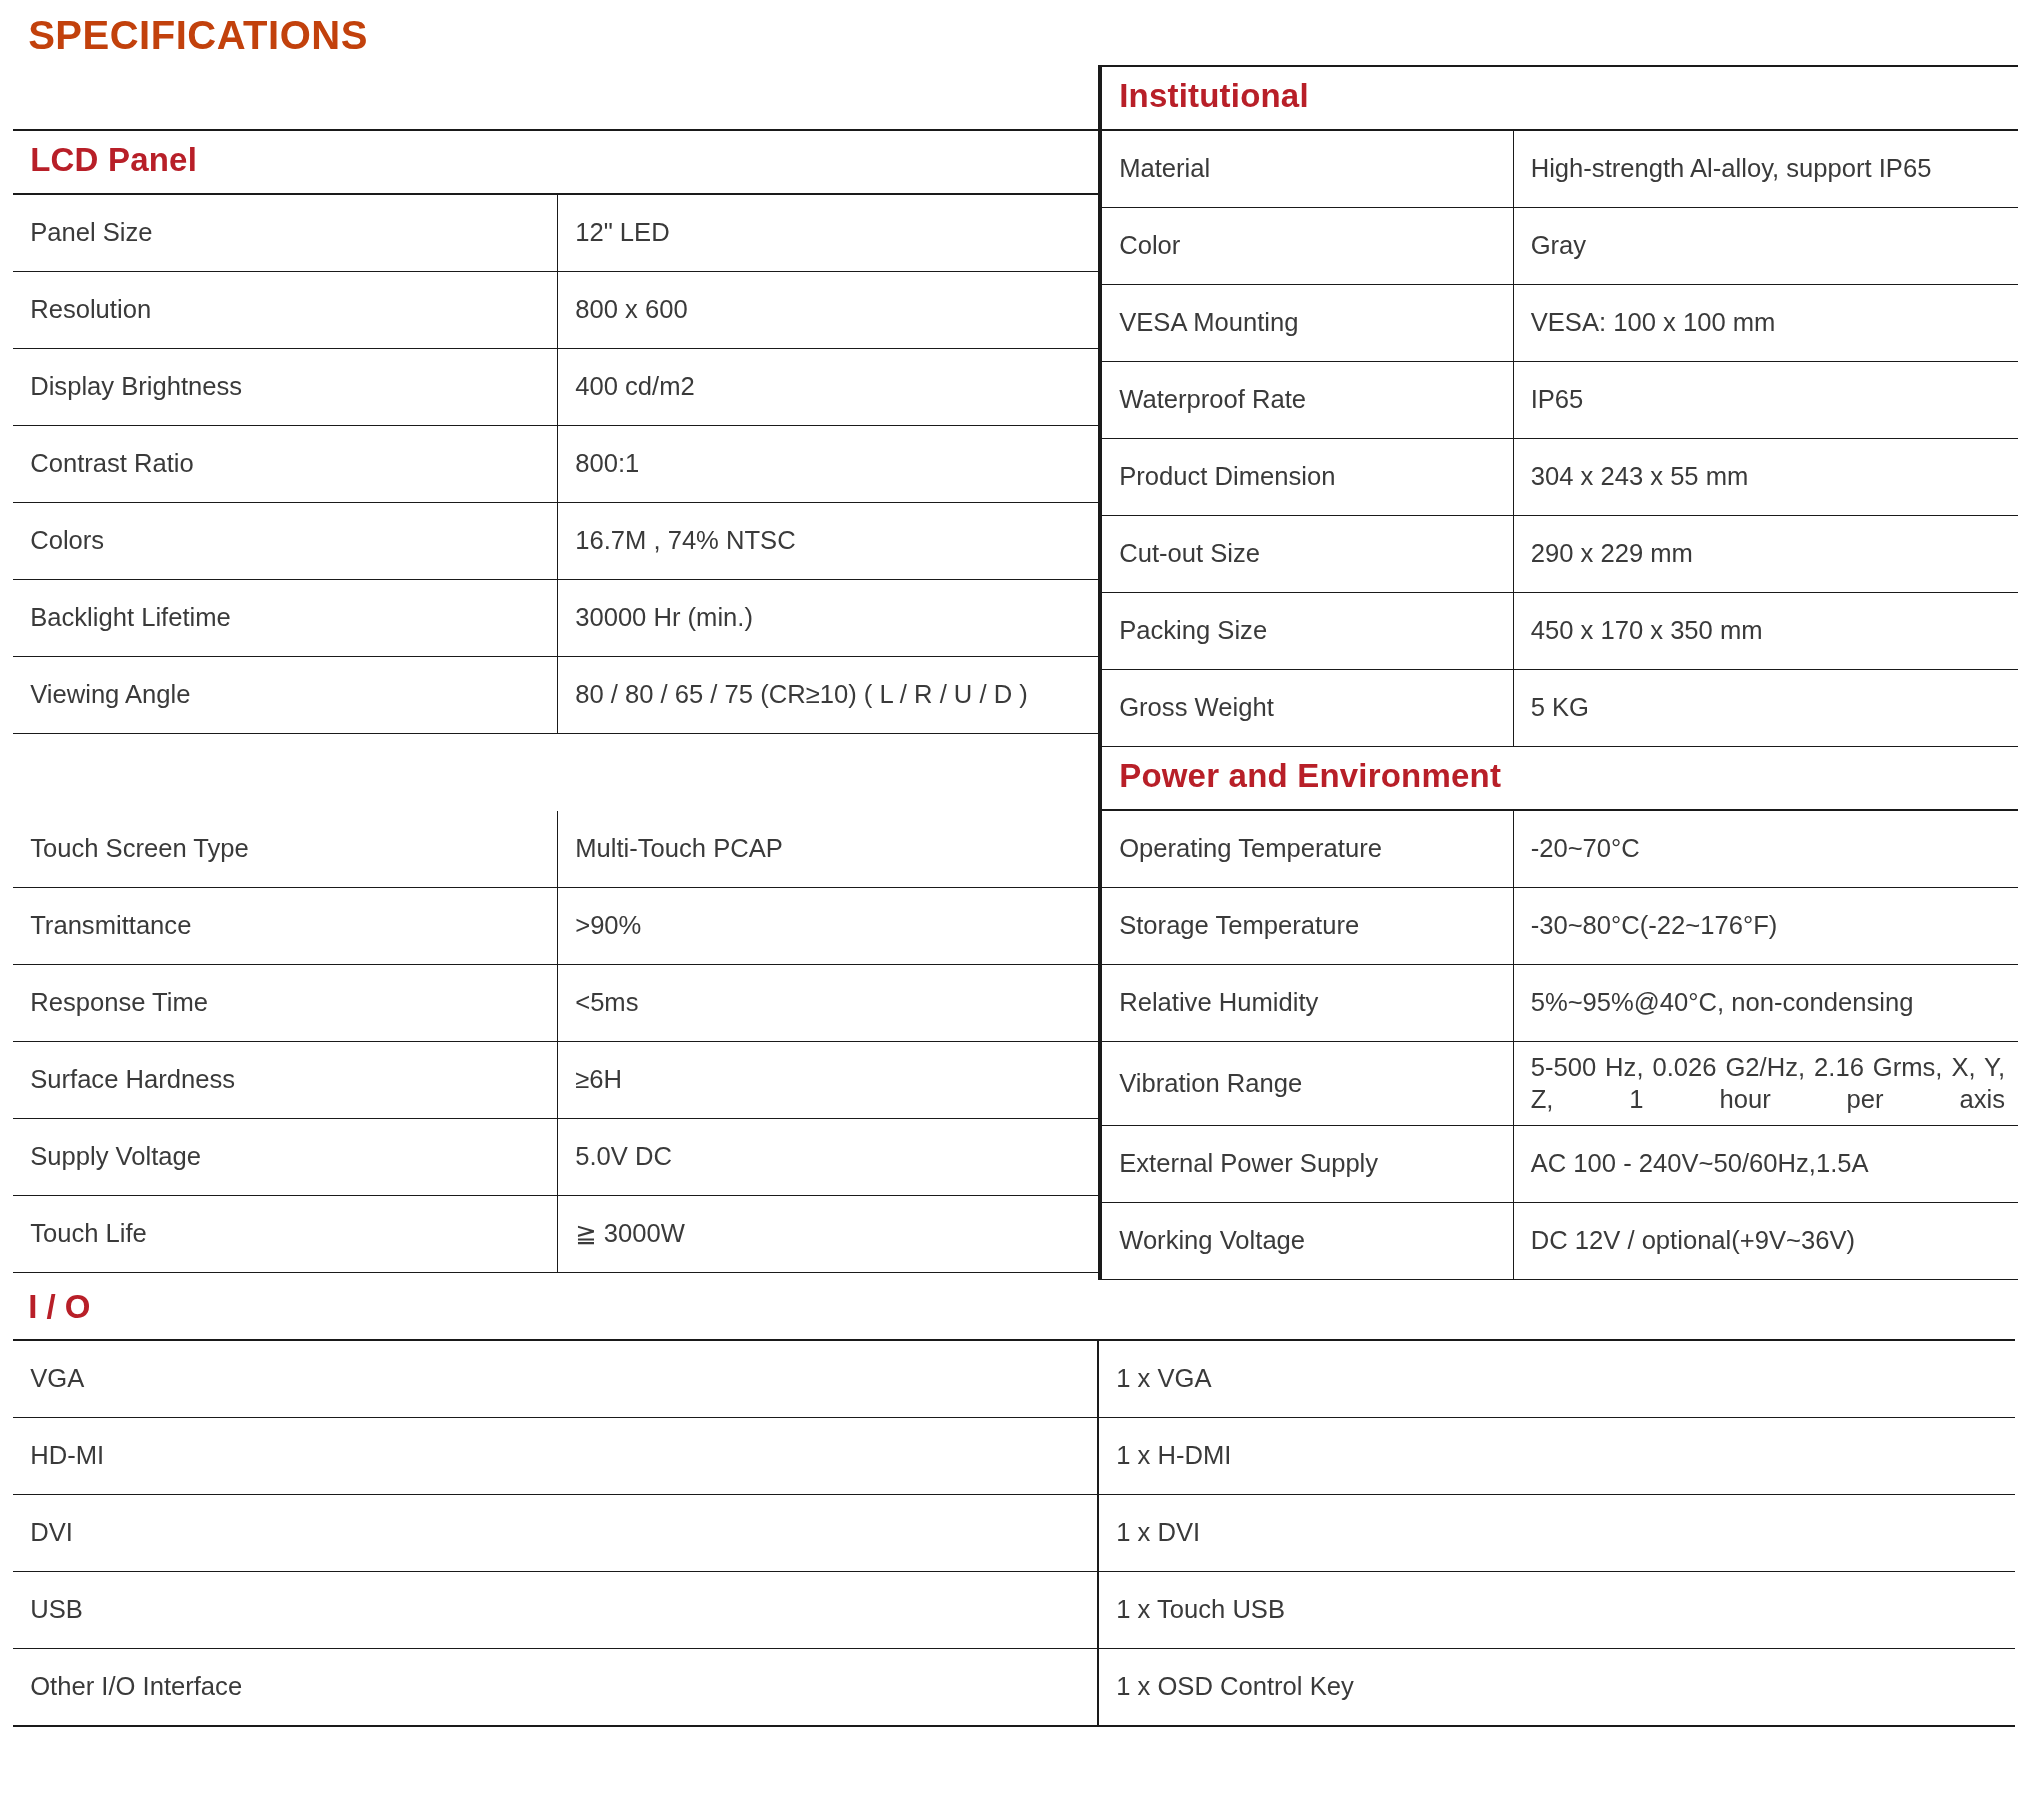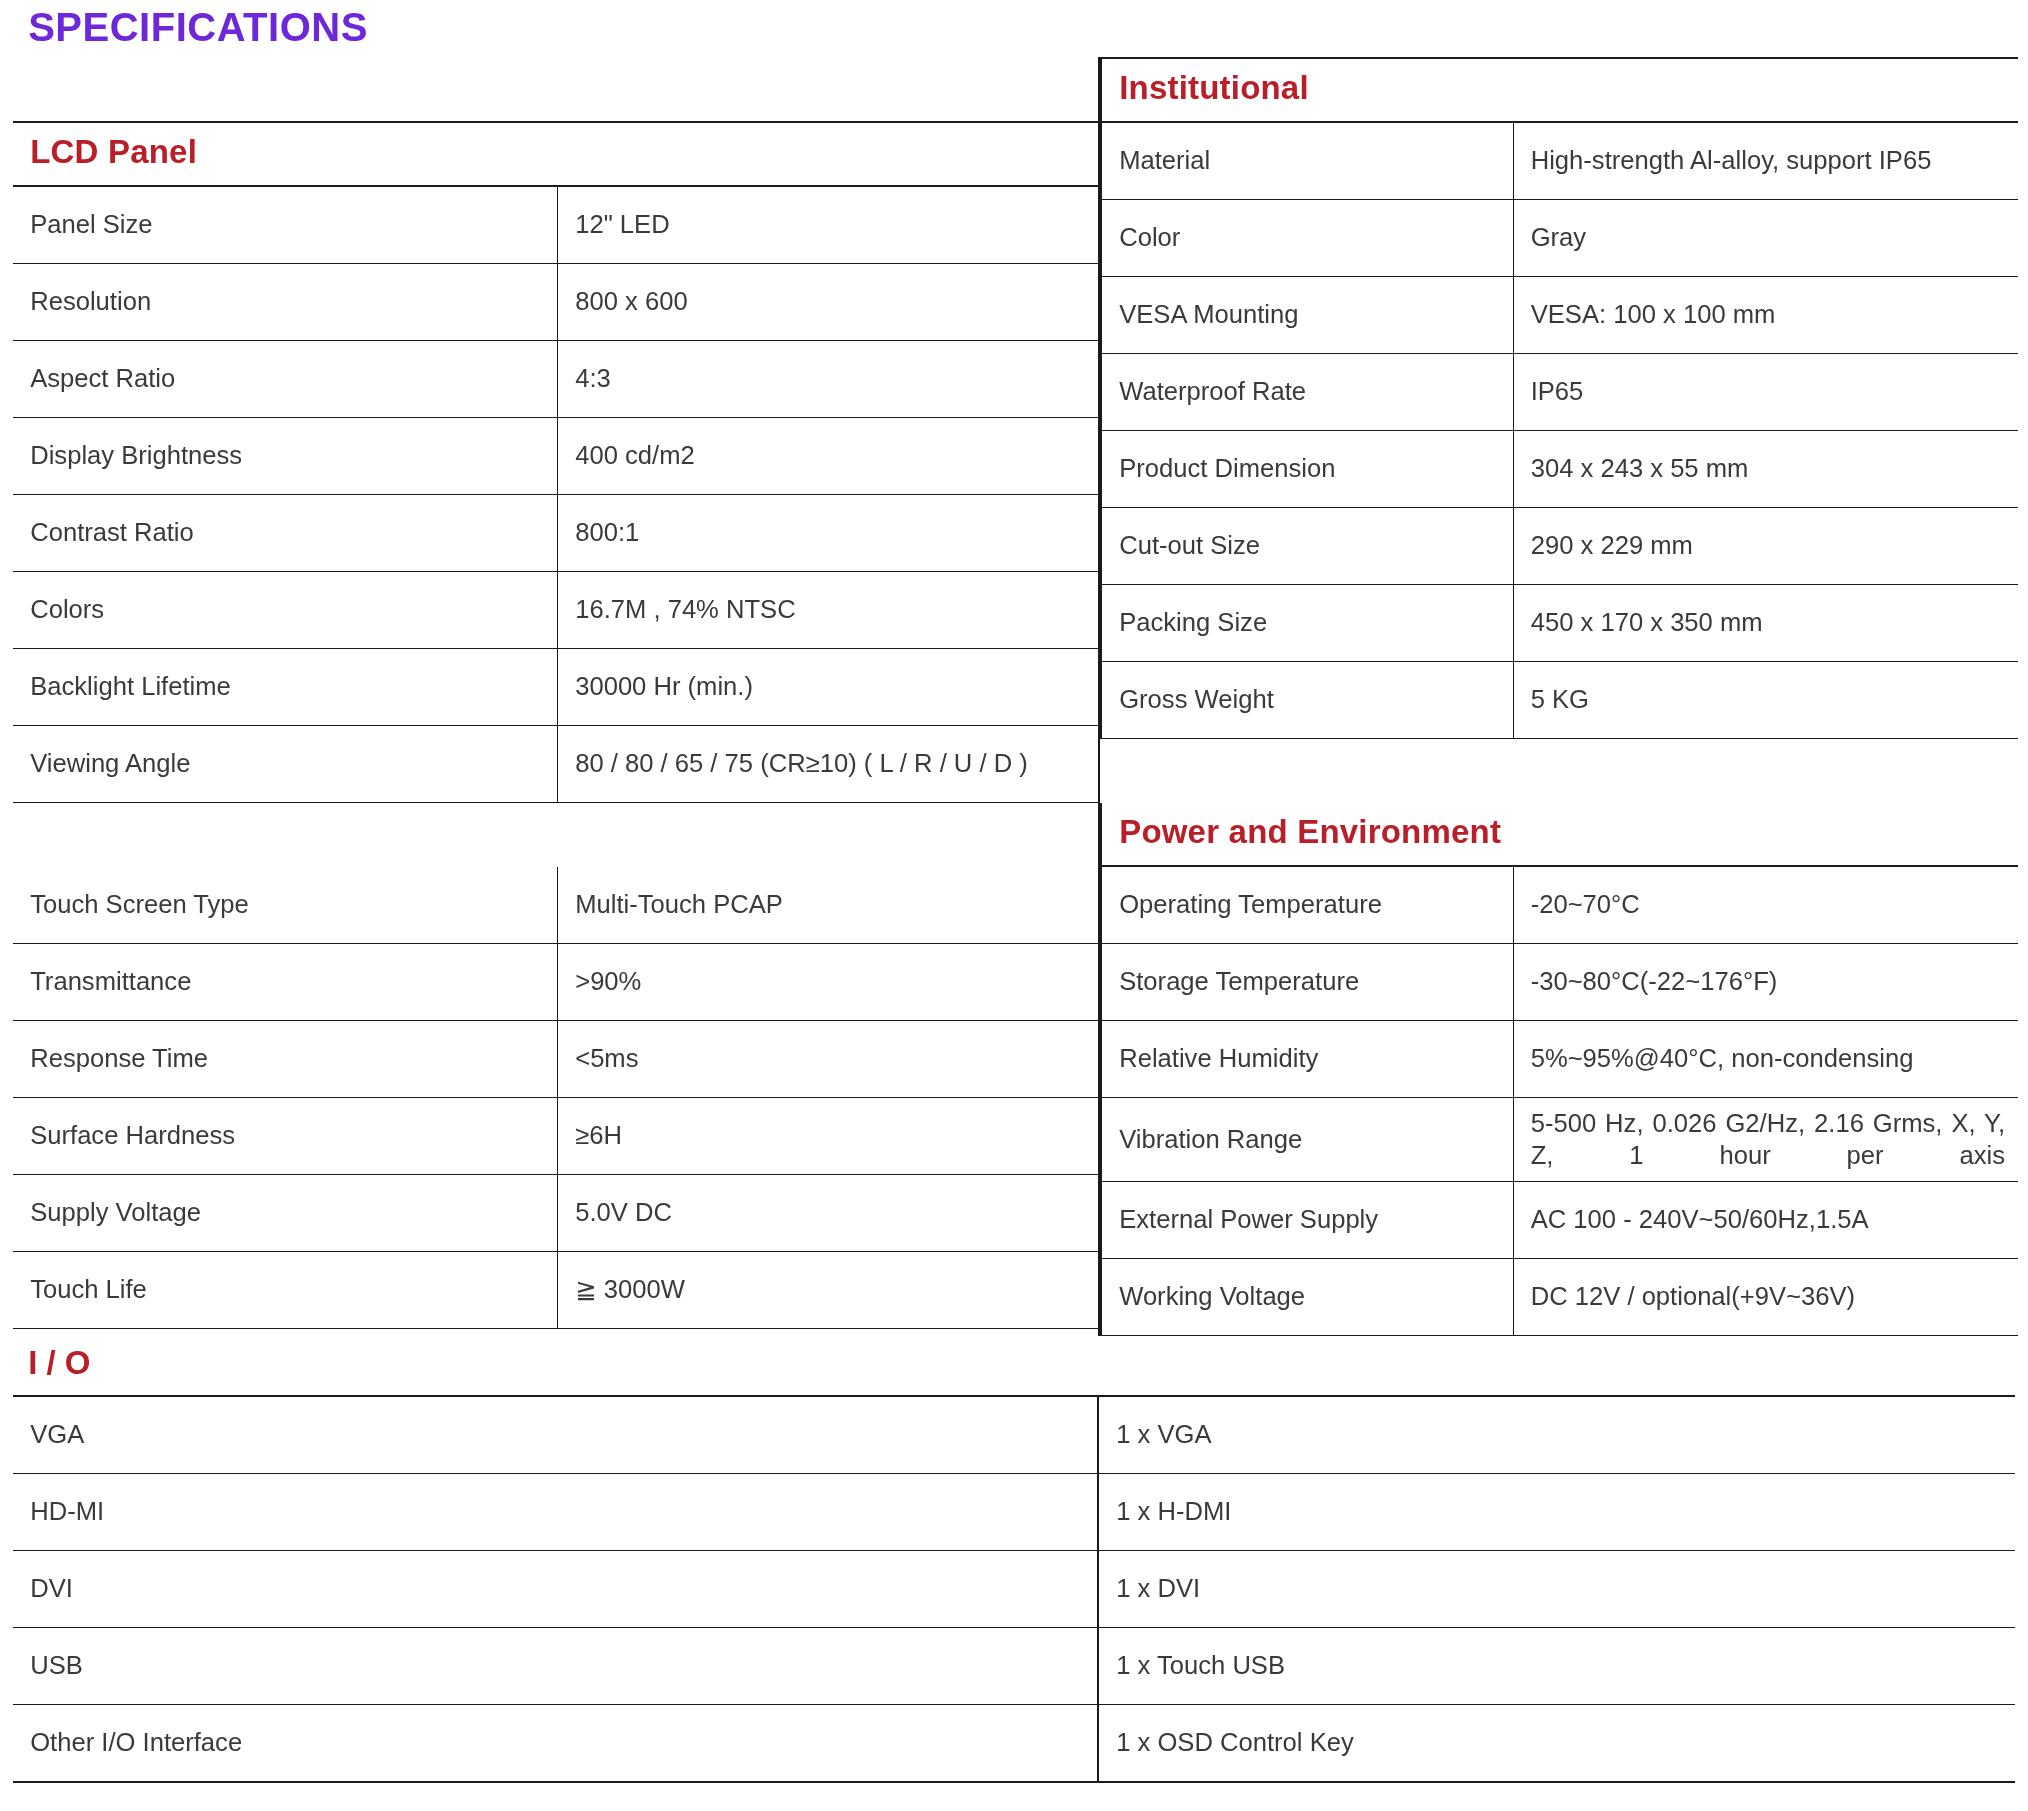--- a/index.html
+++ b/index.html
@@ -21,24 +21,25 @@
     width: 2028px;
     height: 1811px;
     box-sizing: border-box;
     padding: 0 13.2px 0 13.2px;
   }
 
   
   .page-title {
     font-size: 40px;
     font-weight: bold;
-    color: #6d28d9;
+    color: #c2410c;
     letter-spacing: 0.5px;
     padding: 5.7px 0 9.5px 15px;
     line-height: 1.05;
+    margin-top: 8px;
   }
 
   
   .spec-table {
     width: 100%;
     border-collapse: collapse;
     table-layout: fixed;
   }
   .spec-table td {
     vertical-align: middle;
@@ -134,24 +135,20 @@
           </tr>
           <tr class="row-std">
             <td>Panel Size</td>
             <td class="cell-div">12" LED</td>
           </tr>
           <tr class="row-std">
             <td>Resolution</td>
             <td class="cell-div">800 x 600</td>
           </tr>
           <tr class="row-std">
-            <td>Aspect Ratio</td>
-            <td class="cell-div">4:3</td>
-          </tr>
-          <tr class="row-std">
             <td>Display Brightness</td>
             <td class="cell-div">400 cd/m2</td>
           </tr>
           <tr class="row-std">
             <td>Contrast Ratio</td>
             <td class="cell-div">800:1</td>
           </tr>
           <tr class="row-std">
             <td>Colors</td>
             <td class="cell-div"> 16.7M , 74% NTSC</td>

